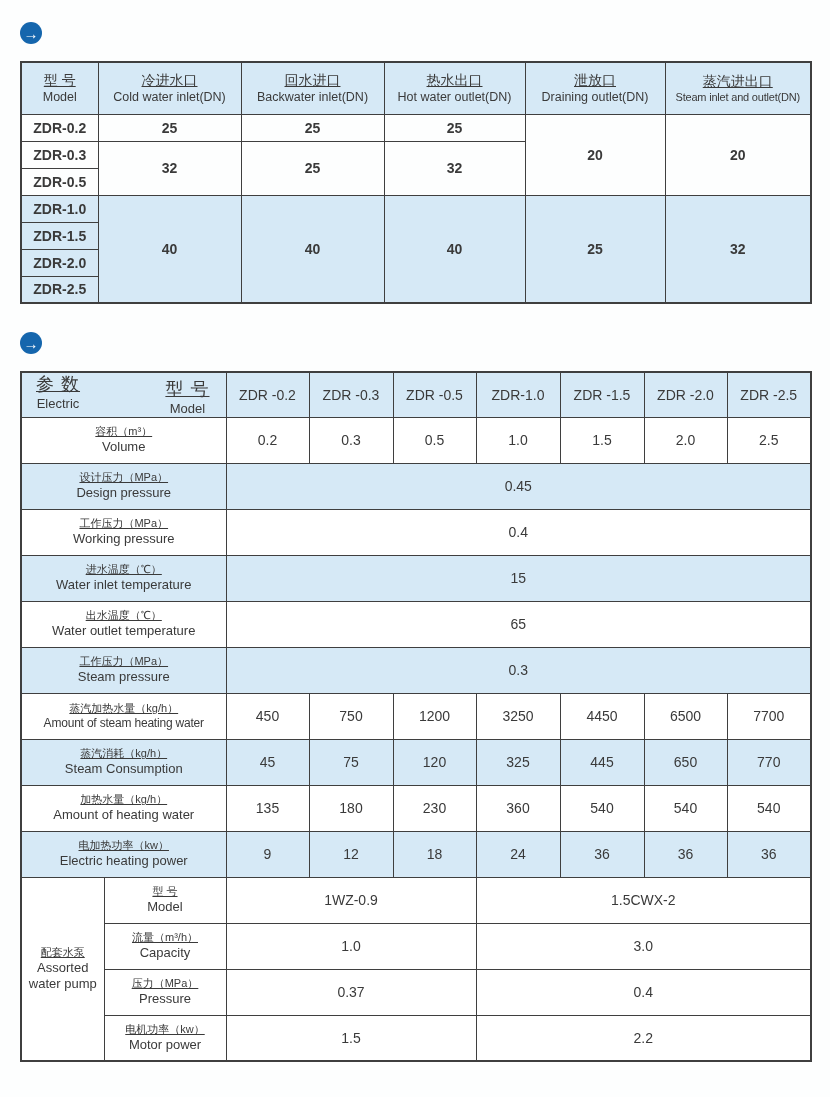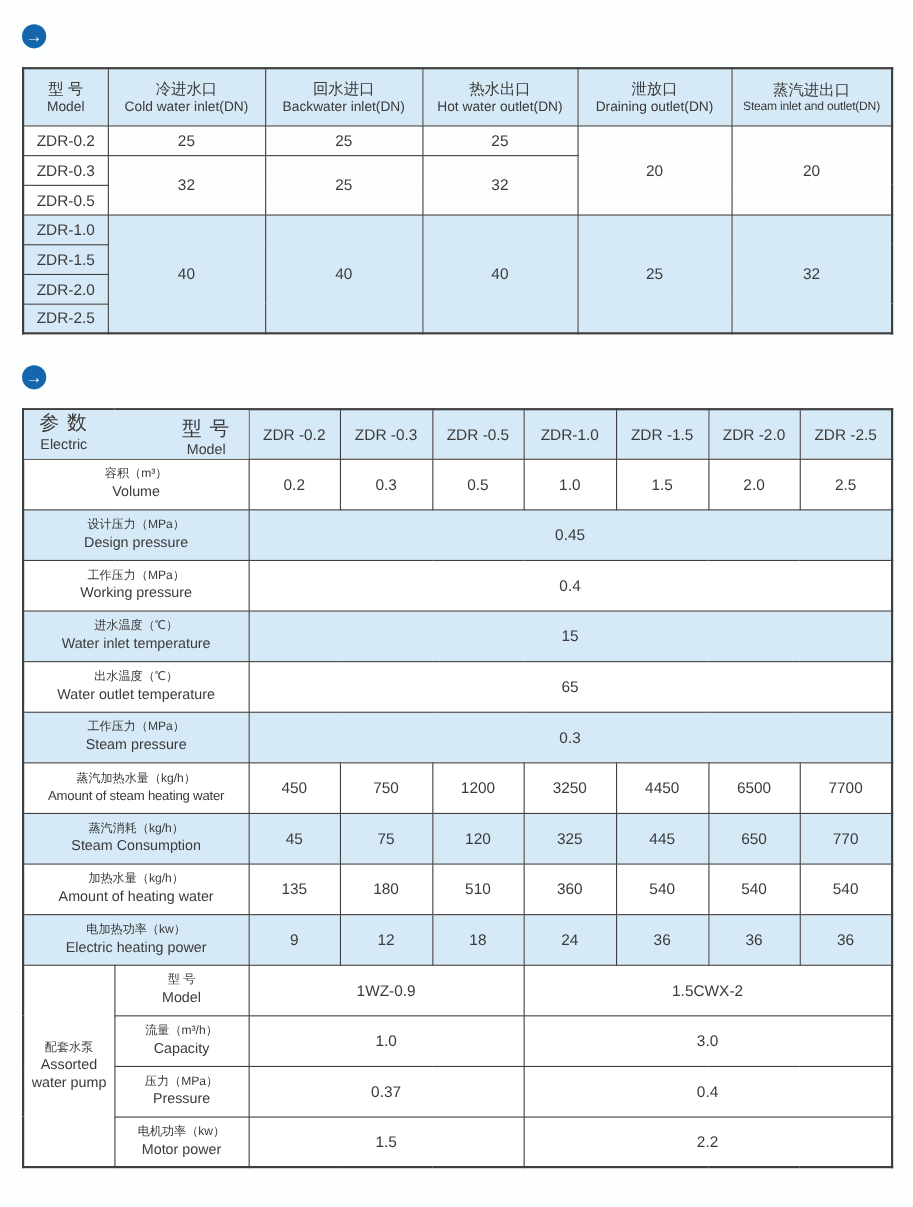--- a/index.html
+++ b/index.html
@@ -28,31 +28,31 @@
   
   table.t {
     width: 790px; border-collapse: collapse; table-layout: fixed;
     border: 2px solid #3f3f3f;
   }
   table.t th, table.t td {
     border: 1px solid #3f3f3f;
     text-align: center; vertical-align: middle;
     padding: 1px 2px; overflow: hidden;
   }
-  .zh { font-size: 14px; line-height: 1.35; }
+  .zh { font-size: 14px; line-height: 1.35; text-decoration: underline; }
   .en { font-size: 12.5px; line-height: 1.25; }
   .en.condensed { font-size: 11px; letter-spacing: -0.2px; }
   .val { font-size: 14px; }
   th { font-weight: normal; }
   .blue { background: #d6e9f6; }
   tr.rblue > td { background: #d6e9f6; }
   tr.rwhite > td { background: #ffffff; }
 
   #t1 thead tr { height: 52px; }
-  #t1 tbody tr { height: 27px; }
+  #t1 tbody tr { height: 27px; font-weight: bold; }
   #t1 tbody td { font-size: 14px; }
   #t1 thead th { background: #d6e9f6; }
 
   #t2 { margin-top: 8px; }
   #t2 thead tr { height: 45px; }
   #t2 tbody tr { height: 46px; }
   #t2 thead th { background: #d6e9f6; font-size: 14px; }
   #t2 .lab .zh { font-size: 11px; }
   #t2 .lab .en { font-size: 13px; }
   #t2 td.val { font-size: 14px; }
@@ -273,21 +273,21 @@
         <td class="val">650</td>
         <td class="val">770</td>
       </tr>
       <tr class="rwhite">
         <td colspan="2" class="lab">
           <div class="zh">加热水量（kg/h）</div>
           <div class="en">Amount of heating water</div>
         </td>
         <td class="val">135</td>
         <td class="val">180</td>
-        <td class="val">510</td>
+        <td class="val">230</td>
         <td class="val">360</td>
         <td class="val">540</td>
         <td class="val">540</td>
         <td class="val">540</td>
       </tr>
       <tr class="rblue">
         <td colspan="2" class="lab">
           <div class="zh">电加热功率（kw）</div>
           <div class="en">Electric heating power</div>
         </td>

